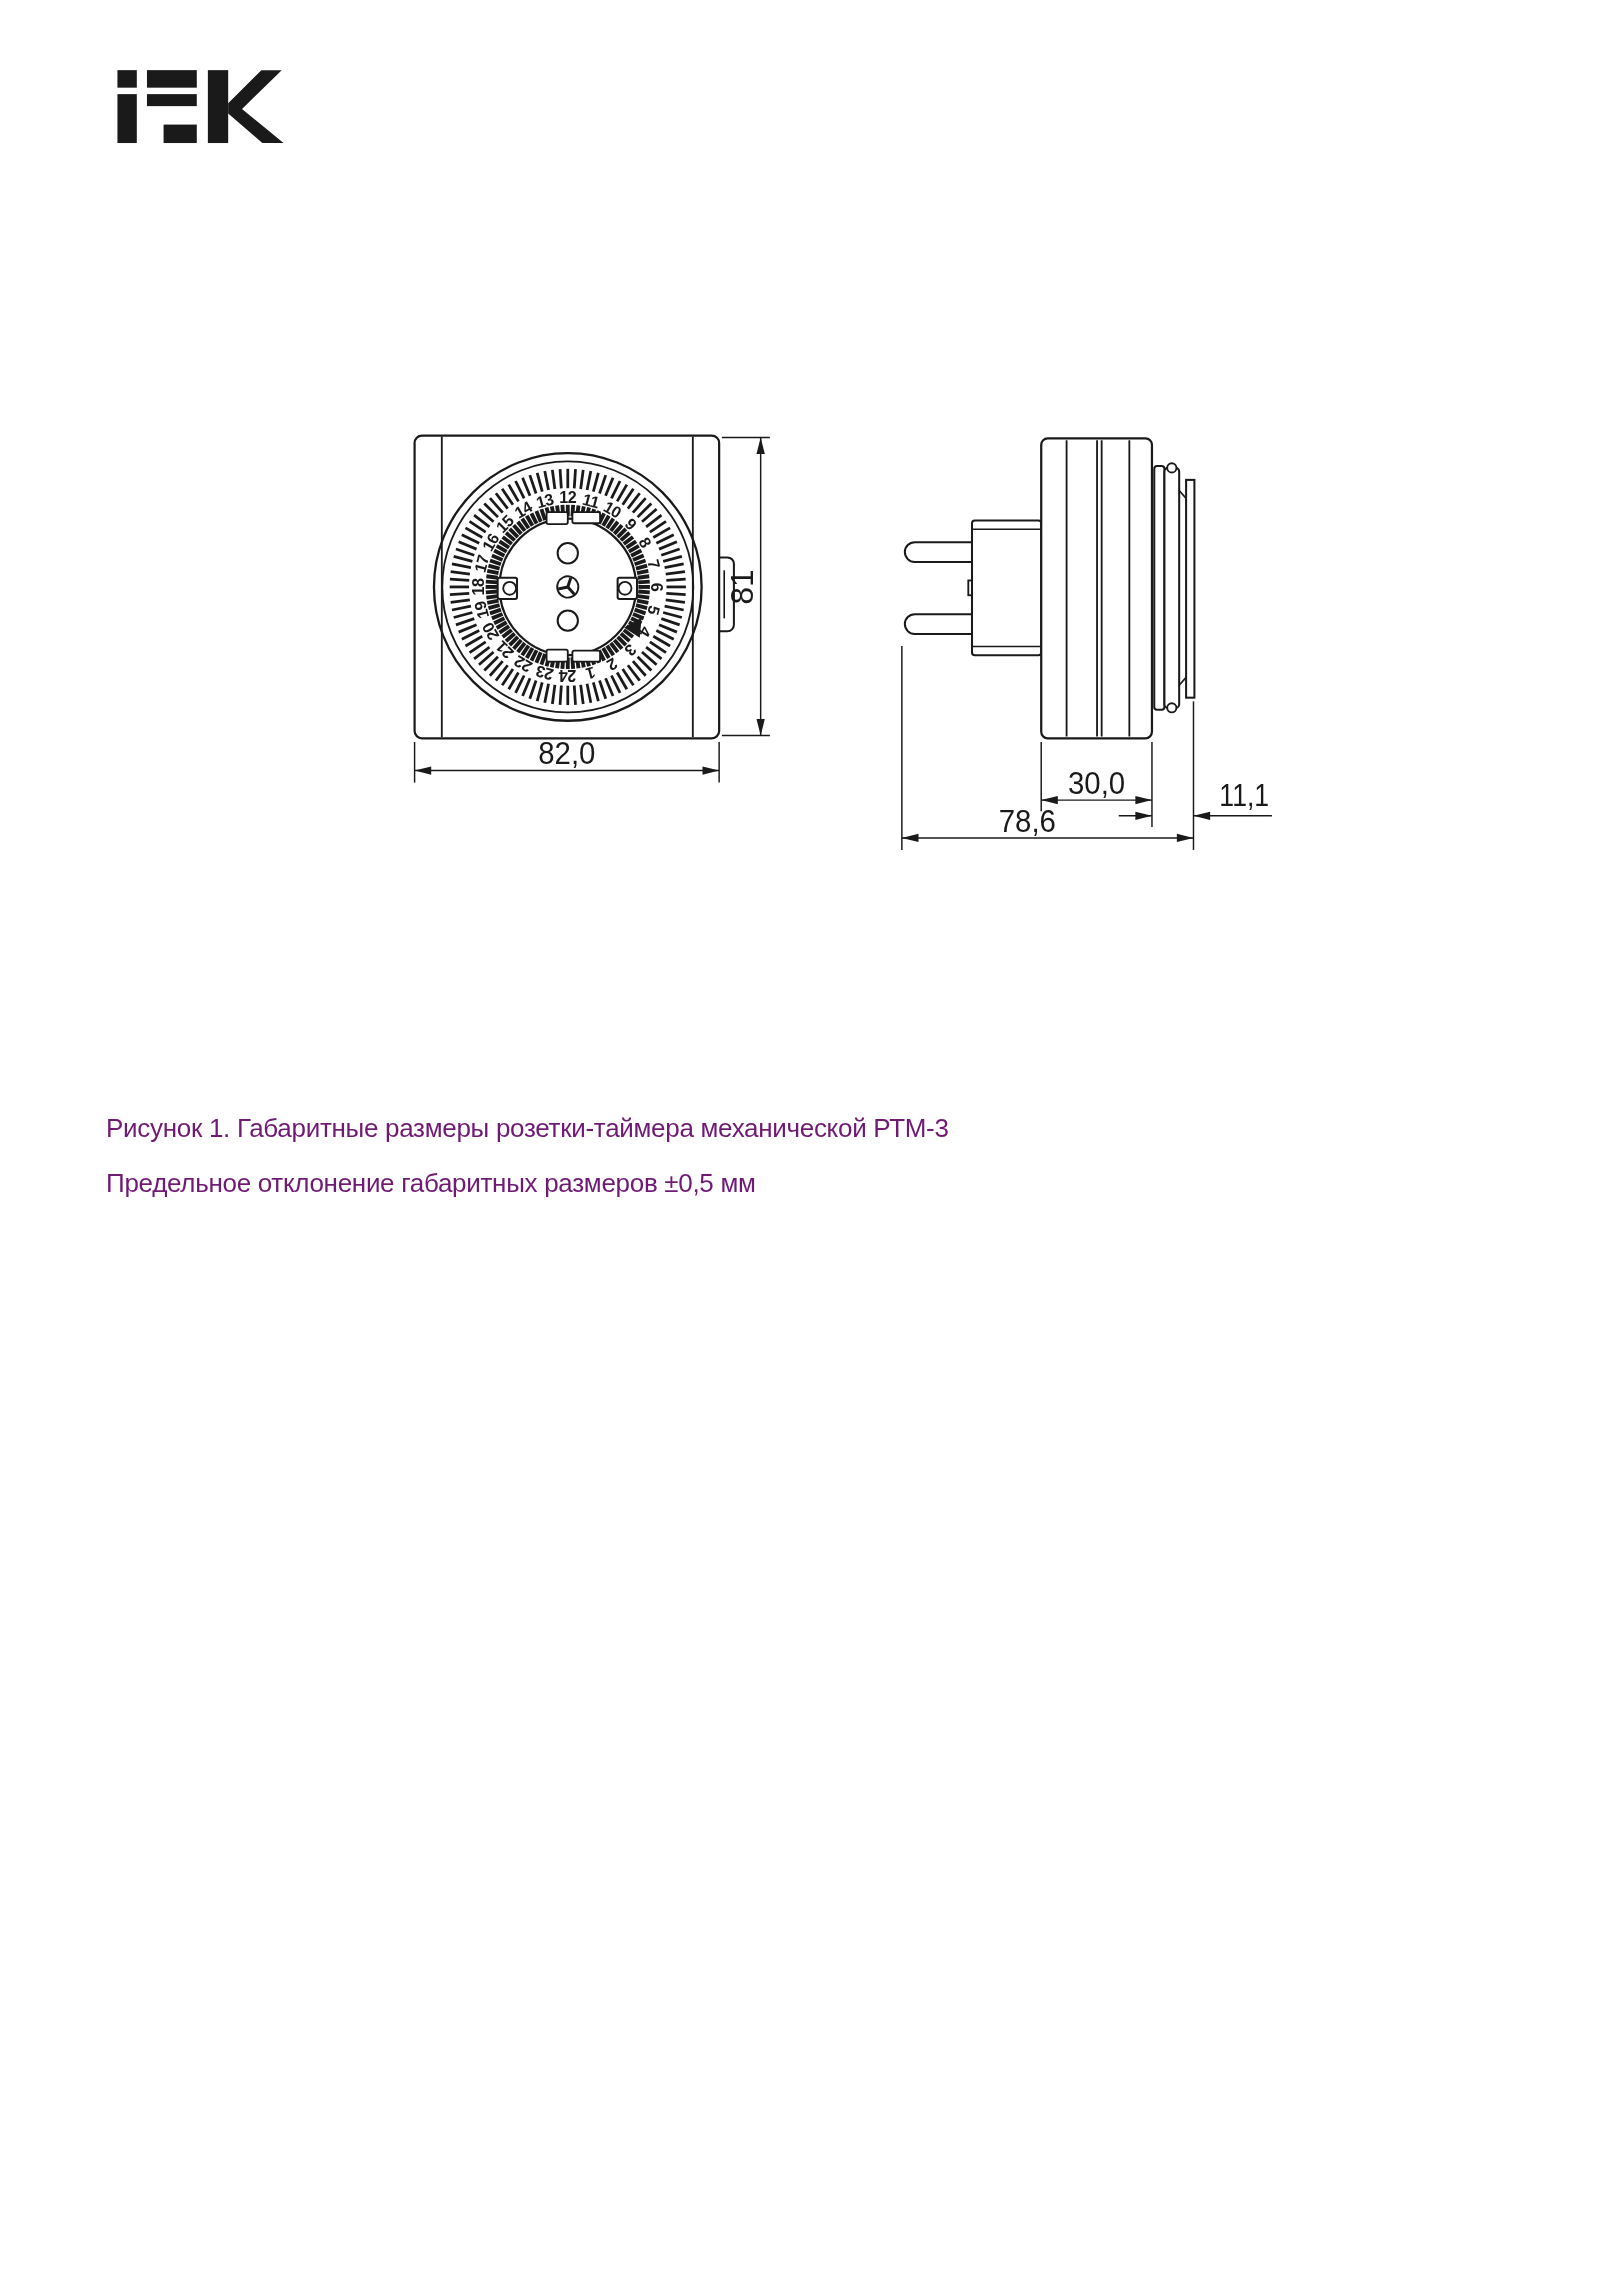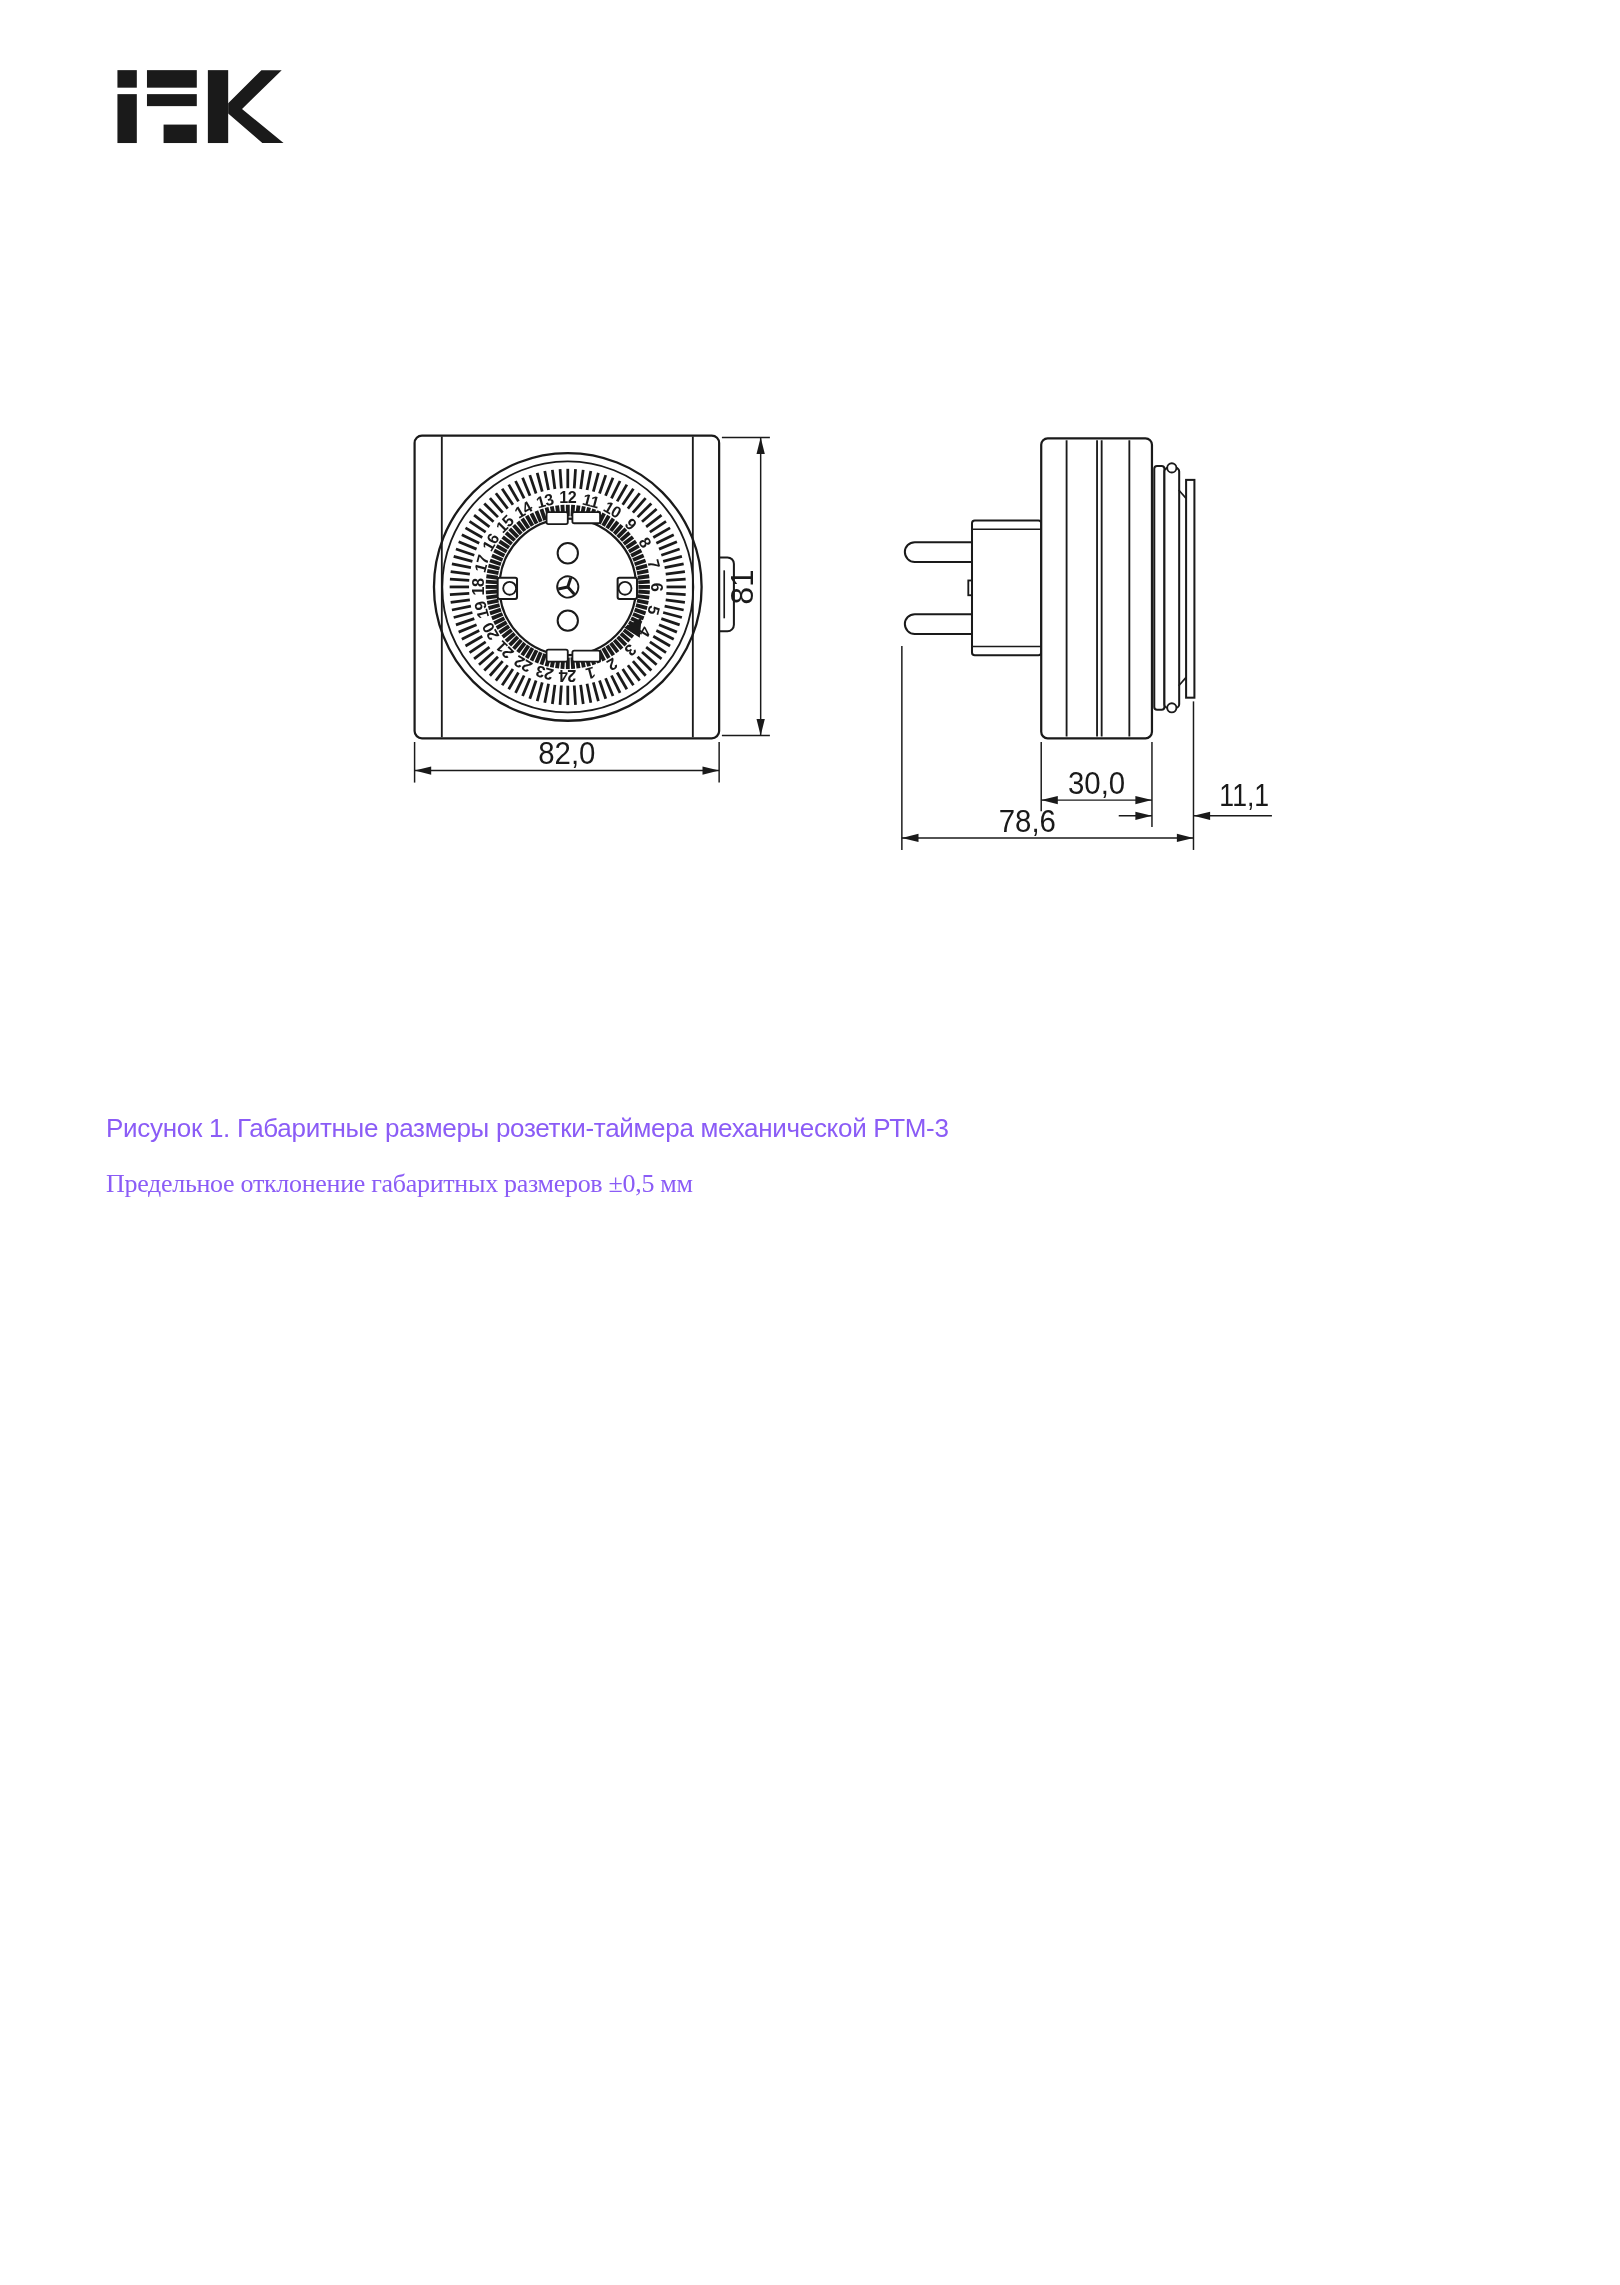--- a/index.html
+++ b/index.html
@@ -1,20 +1,20 @@
 <!DOCTYPE html>
 <html style="font-size:14.8px"><head>
 <meta charset="utf-8">
 <style>
   html,body{margin:0;padding:0;background:#ffffff;}
   body{position:relative;width:1621px;height:2285px;font-family:"Liberation Sans",sans-serif;}
-  .caption-line{position:absolute;left:106px;font-size:26px;line-height:31px;color:#8b5cf6;
+  .caption-line{position:absolute;left:106px;font-size:26px;line-height:31px;color:#701a75;
     letter-spacing:-0.3px;white-space:nowrap;}
   #caption-1{top:1113px;}
-  #caption-2{top:1168px;font-family:Liberation Serif, serif;}
+  #caption-2{top:1168px;}
   svg{position:absolute;top:0;left:0;}
   svg text{font-family:"Liberation Sans",sans-serif;}
 </style>
 </head>
 <body>
 
 <svg width="1621" height="2285" viewBox="0 0 1756 2476">
 
   <g transform="translate(127,76)" fill="#1a1a1a" stroke="none">
     <rect x="0" y="0" width="21" height="19"></rect>

